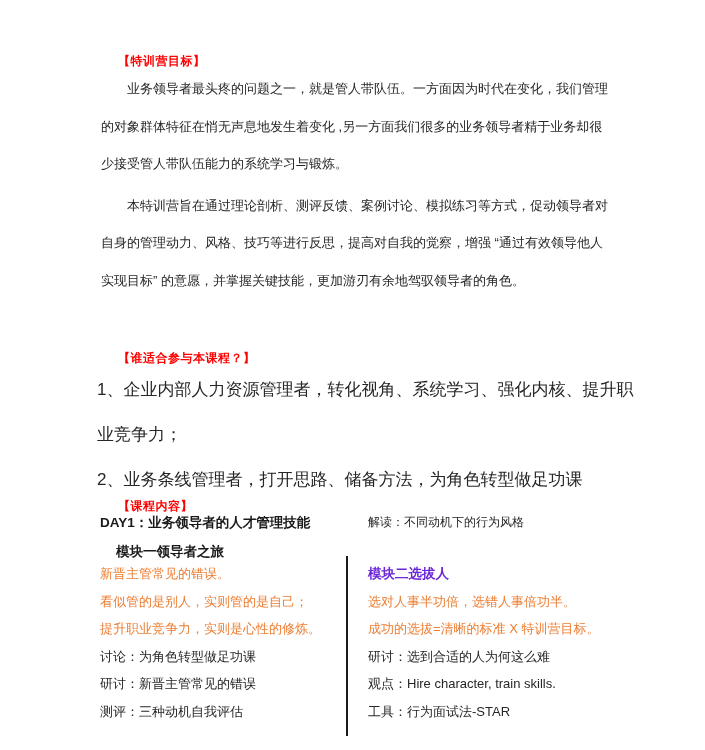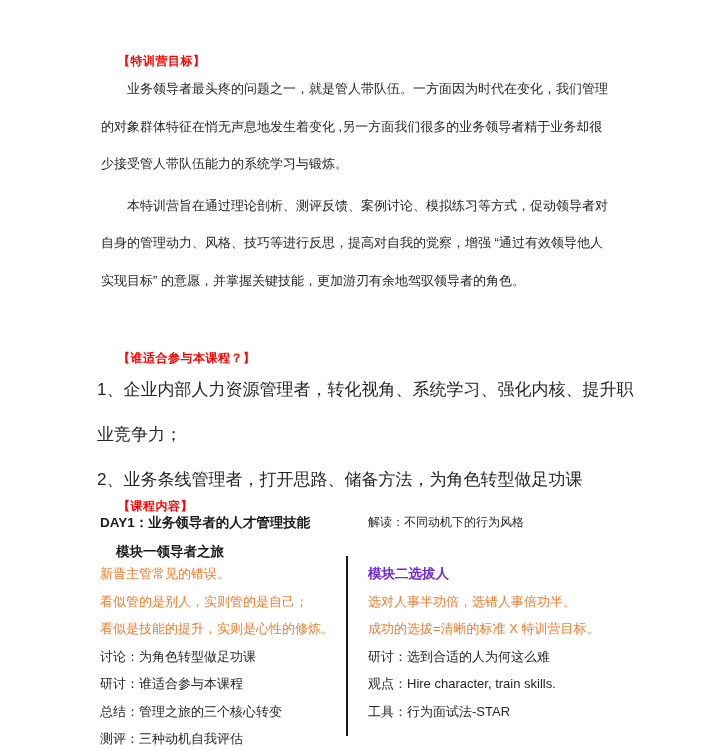--- a/index.html
+++ b/index.html
@@ -128,24 +128,23 @@
   <div class="day1-row-left">DAY1：业务领导者的人才管理技能</div>
   <div class="day1-row-right">解读：不同动机下的行为风格</div>
 
   <div class="mod1-title">模块一领导者之旅</div>
 
   <div class="v-divider"></div>
 
   <div class="col-left">
     <div class="course-line orange">新晋主管常见的错误。</div>
     <div class="course-line orange">看似管的是别人，实则管的是自己；</div>
-    <div class="course-line orange">看似是技能的提升，实则是心性的修炼。</div>
+    <div class="course-line orange">提升职业竞争力，实则是心性的修炼。</div>
     <div class="course-line">讨论：为角色转型做足功课</div>
-    <div class="course-line">研讨：谁适合参与本课程</div>
-    <div class="course-line">总结：管理之旅的三个核心转变</div>
+    <div class="course-line">研讨：新晋主管常见的错误</div>
     <div class="course-line">测评：三种动机自我评估</div>
   </div>
 
   <div class="col-right">
     <div class="course-line bold-line">模块二选拔人</div>
     <div class="course-line orange">选对人事半功倍，选错人事倍功半。</div>
     <div class="course-line orange">成功的选拔=清晰的标准 X 特训营目标。</div>
     <div class="course-line">研讨：选到合适的人为何这么难</div>
     <div class="course-line">观点：Hire character, train skills.</div>
     <div class="course-line">工具：行为面试法-STAR</div>

